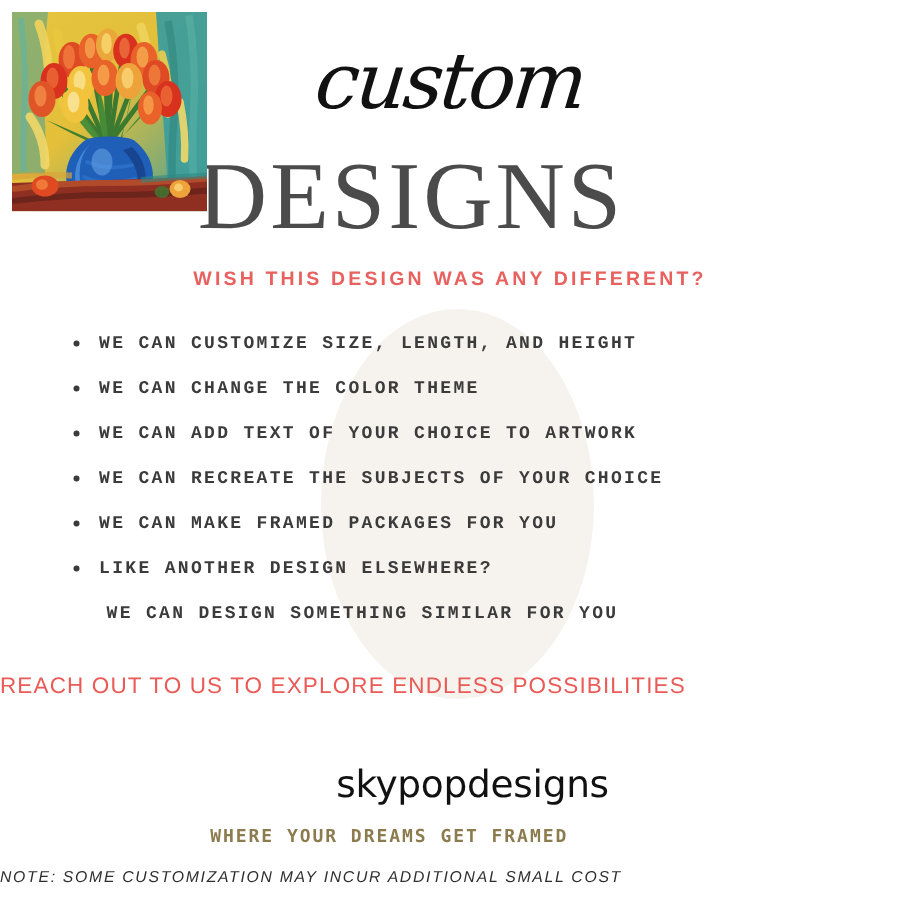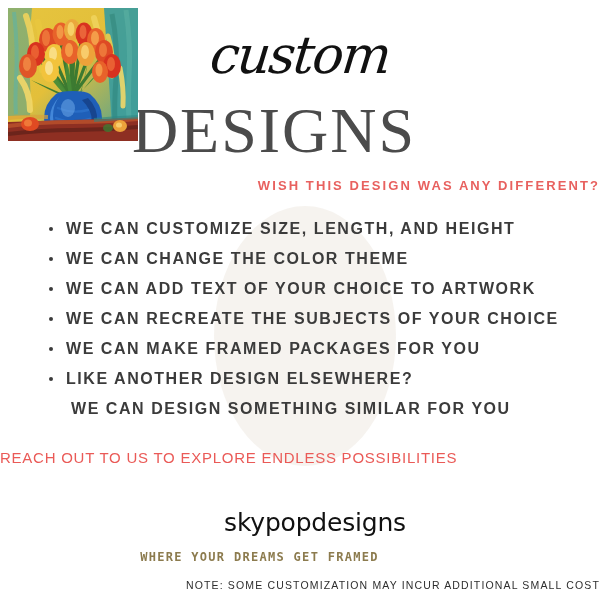--- a/index.html
+++ b/index.html
@@ -72,21 +72,21 @@
     line-height: 70px;
     color: #4b4b4b;
     letter-spacing: 2px;
   }
 
   .subtitle {
     position: absolute;
     left: 0;
     top: 178px;
     width: 600px;
-    text-align: right;
+    text-align: center;
     z-index: 2;
     font-family: "Liberation Sans", sans-serif;
     font-weight: 700;
     font-size: 13px;
     line-height: 16px;
     color: #e8615f;
     letter-spacing: 2.1px;
   }
 
   
@@ -98,23 +98,23 @@
     z-index: 2;
     margin: 0;
     padding: 0;
     list-style: none;
   }
   .feature-item {
     position: relative;
     height: 30px;
     line-height: 30px;
     padding-left: 22px;
-    font-family: Liberation Sans, sans-serif;
+    font-family: Liberation Mono, monospace;
     font-weight: 700;
-    font-size: 16px;
+    font-size: 12px;
     color: #3b3b3b;
     letter-spacing: 1.55px;
     white-space: nowrap;
   }
   .feature-item.bulleted::before {
     content: "";
     position: absolute;
     left: 5px;
     top: 13px;
     width: 4px;
@@ -172,28 +172,29 @@
     line-height: 16px;
     color: #8c7b4e;
     letter-spacing: 1.3px;
   }
 
   .footnote {
     position: absolute;
     left: 0;
     top: 578px;
     width: 600px;
-    text-align: right;
+    text-align: left;
     z-index: 2;
     font-family: "Liberation Sans", sans-serif;
     font-weight: 400;
     font-size: 10.5px;
     line-height: 14px;
     color: #2e2e2e;
     letter-spacing: 1.15px;
+    font-style: italic;
   }
 </style>
 </head>
 <body>
 
 <div id="canvas">
 
   <div class="watermark-circle"></div>
 
   <div class="artwork">

